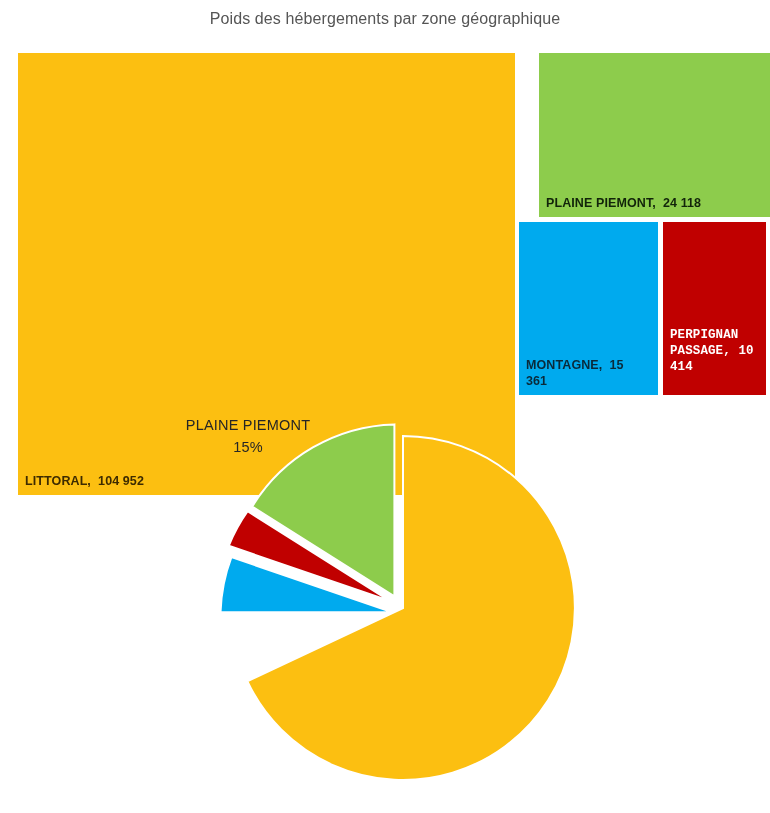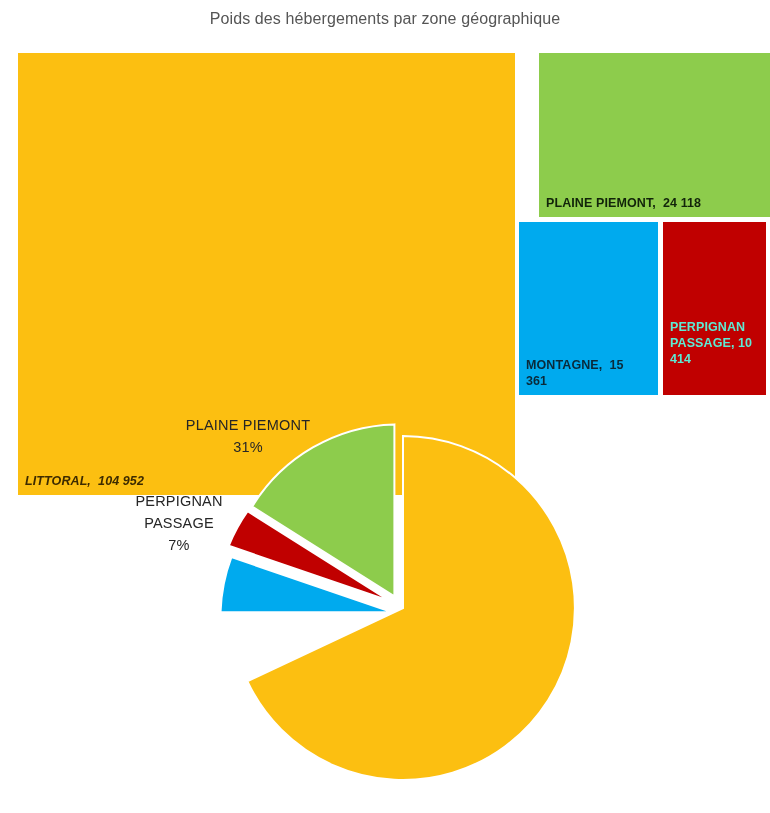--- a/index.html
+++ b/index.html
@@ -48,21 +48,20 @@
     font-weight: 600;
     line-height: 16px;
     letter-spacing: 0.1px;
     white-space: pre-wrap;
   }
   .tm-label.bottom { bottom: 6px; }
 
   #tile-littoral {
     left: 0; top: 0; width: 497px; height: 442px;
     background: #FCBF11;
-    font-style: italic;
   }
   #tile-littoral .tm-label { color: #3d2b00; width: 460px; }
 
   #tile-plaine {
     left: 501px; top: 0; width: 247px; height: 164px;
     background: #8DCC4C;
     margin-left: 20px;
   }
   #tile-plaine .tm-label { color: #12240a; width: 236px; }
 
@@ -70,21 +69,21 @@
     left: 501px; top: 169px; width: 139px; height: 173px;
     background: #00AAEE;
     text-decoration: underline;
   }
   #tile-montagne .tm-label { color: #0a2a3a; width: 120px; }
 
   #tile-perpignan {
     left: 645px; top: 169px; width: 103px; height: 173px;
     background: #C00000;
   }
-  #tile-perpignan .tm-label { color: #5eead4; width: 92px; bottom: 28px; }
+  #tile-perpignan .tm-label { color: #ffffff; width: 92px; bottom: 20px; font-family: Liberation Mono, monospace; }
 
   
   #pie-chart {
     position: absolute;
     left: 0;
     top: 400px;
     width: 770px;
     height: 413px;
   }
   #pie-svg {
@@ -147,21 +146,18 @@
     <g transform="translate(-13.2, -7.0)">
       <path fill="#C00000" stroke="#ffffff" stroke-width="2" d="M 403 208 L 241.9 152.8 A 172 172 0 0 1 260.8 118.2 Z"></path>
     </g>
 
     <g transform="translate(-8.6, -11.6)">
       <path fill="#8DCC4C" stroke="#ffffff" stroke-width="2" d="M 403 208 L 260.8 118.2 A 172 172 0 0 1 403 36 Z"></path>
     </g>
   </svg>
 
   <div id="callout-plaine" class="pie-callout">PLAINE PIEMONT
-31%</div>
+15%</div>
 
-  <div id="callout-perpignan" class="pie-callout">PERPIGNAN
-PASSAGE
-7%</div>
 
 
 
 </div>
 
 </body></html>

